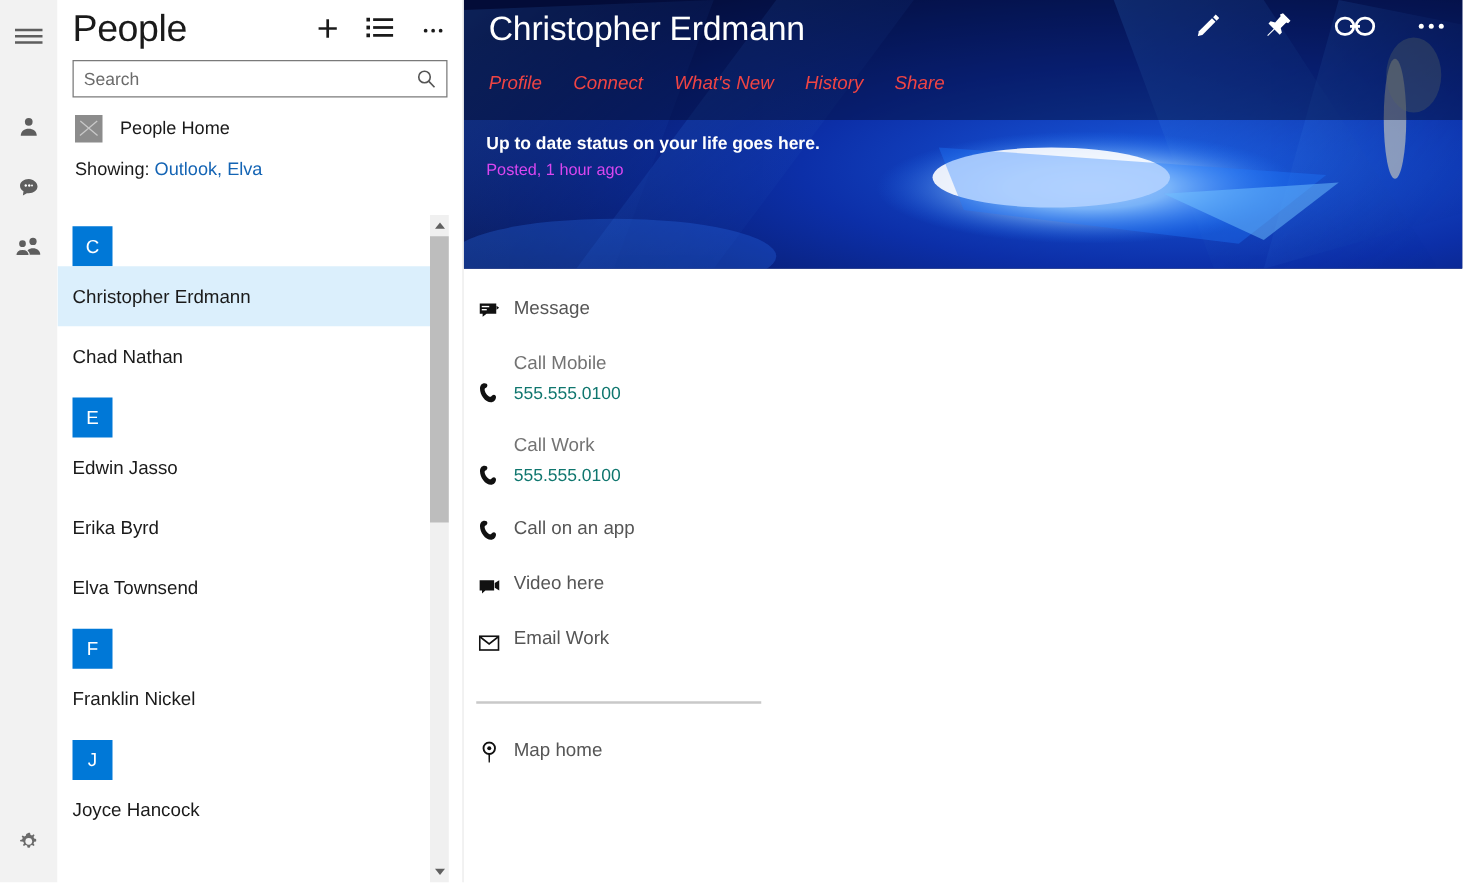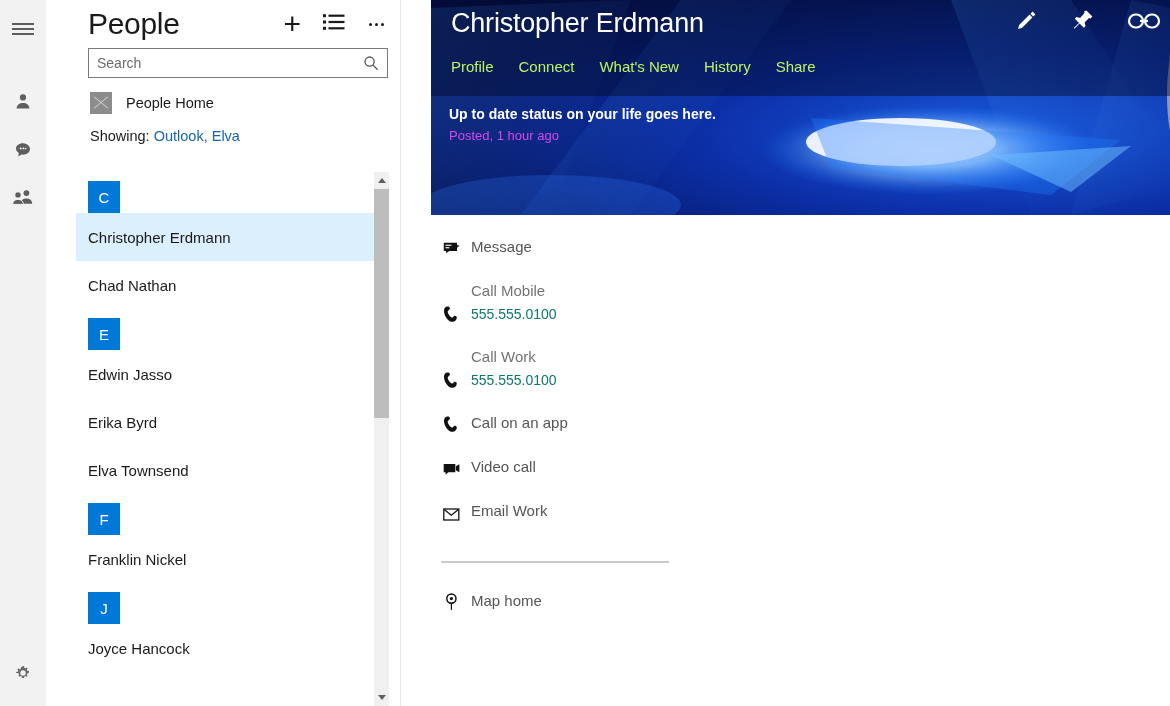--- a/index.html
+++ b/index.html
@@ -2,21 +2,21 @@
 <html><head>
 <meta charset="utf-8">
 <style>
   * { margin:0; padding:0; box-sizing:border-box; }
   html,body { width:1170px; height:706px; overflow:hidden; }
   body {
     font-family:"Liberation Sans", sans-serif;
     background:#ffffff;
     -webkit-font-smoothing:antialiased;
   }
-  .app { display:flex; width:1170px; height:706px;gap:30px; }
+  .app { display:flex; width:1170px; height:706px; }
 
   
   .rail {
     width:46px; flex:0 0 46px; height:706px;
     background:#f2f2f2; position:relative;
   }
   .rail-btn {
     width:46px; height:46px;
     display:flex; align-items:center; justify-content:center;
     cursor:pointer;
@@ -139,21 +139,21 @@
     position:absolute; right:14px; top:8px; display:flex; align-items:center; gap:32px;
   }
   .hero-icons .hi { cursor:pointer; display:flex; align-items:center; justify-content:center; }
   .hero-ellipsis { display:flex; gap:4px; cursor:pointer; padding:8px 2px; }
   .hero-ellipsis i { width:4px; height:4px; border-radius:50%; background:#fff; display:block; }
 
   .tabs {
     position:absolute; left:20px; top:56px; display:flex; gap:25px;
   }
   .tab {
-    font-size:15px; color:#bef264; cursor:pointer; padding:2px 0; white-space:nowrap;
+    font-size:15px; color:#ef4444; cursor:pointer; padding:2px 0; white-space:nowrap;font-style:italic;
   }
   .status-block { position:absolute; left:18px; top:105px; width:330px; }
   .status-text {
     font-size:14px; font-weight:bold; color:#ffffff; line-height:19px;
   }
   .status-meta { font-size:13px; color:#d946ef; margin-top:4px; }
 
   .actions { position:absolute; left:0; top:215px; width:800px; padding:12px 0 0 0; }
   .action {
     display:flex; align-items:flex-end; gap:10px;
@@ -443,21 +443,21 @@
         <div class="sp"></div>
         <div style="padding-left: 400px; margin-left: -400px;">
           <div class="action">
             <span class="a-ico">
               <svg width="17" height="14" viewBox="0 0 17 14">
                 <path d="M0.7 1.1h11.6v8.2H5.3L2.6 11.8V9.3H0.7z" fill="#111"></path>
                 <path d="M12.8 3.3l3.6-2.1v8.1l-3.6-2.1z" fill="#111"></path>
               </svg>
             </span>
             <div class="a-body">
-              <div class="a-label">Video call</div>
+              <div class="a-label">Video here</div>
             </div>
           </div>
         </div>
         <div class="sp"></div>
         <div style="padding-left: 400px; margin-left: -400px;">
           <div class="action">
             <span class="a-ico">
               <svg width="17" height="13" viewBox="0 0 17 13">
                 <rect x="0.8" y="1" width="15" height="11" fill="none" stroke="#111" stroke-width="1.3"></rect>
                 <path d="M1.2 1.6l7.1 5.6 7.1-5.6" fill="none" stroke="#111" stroke-width="1.3"></path>

